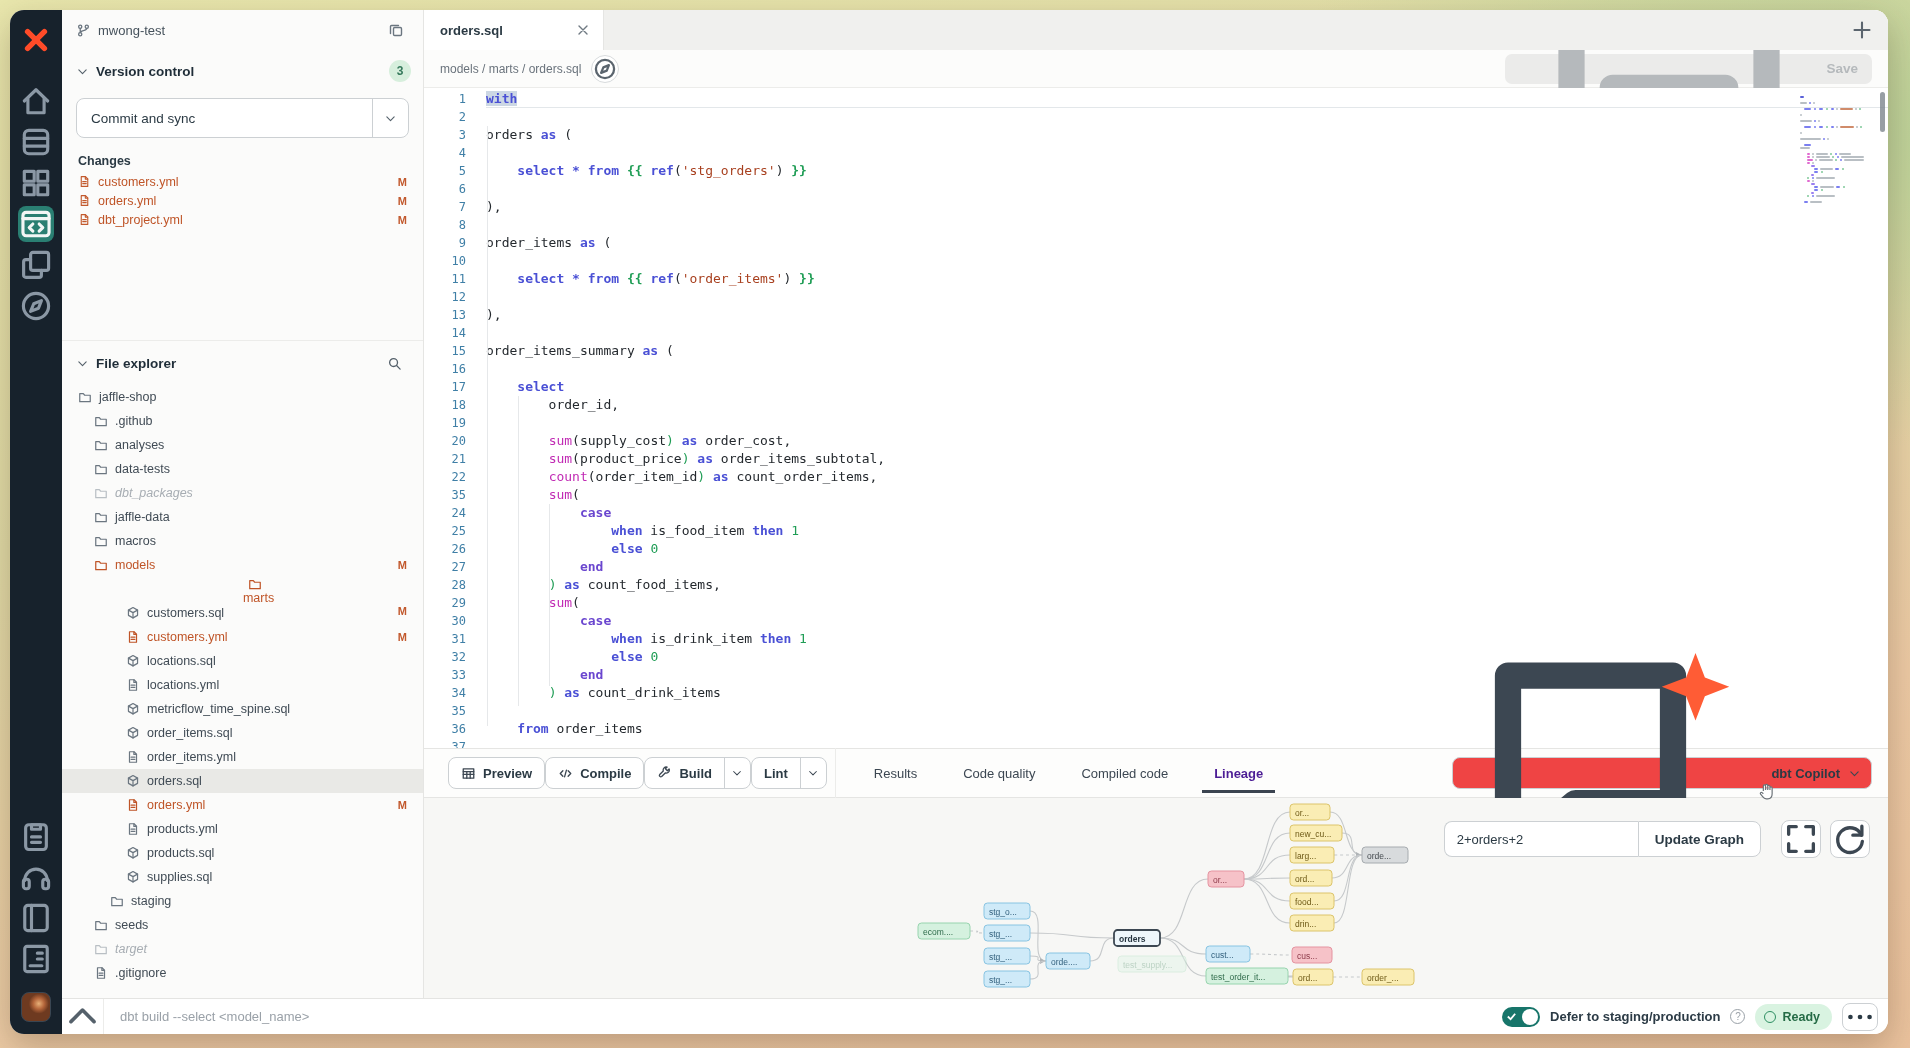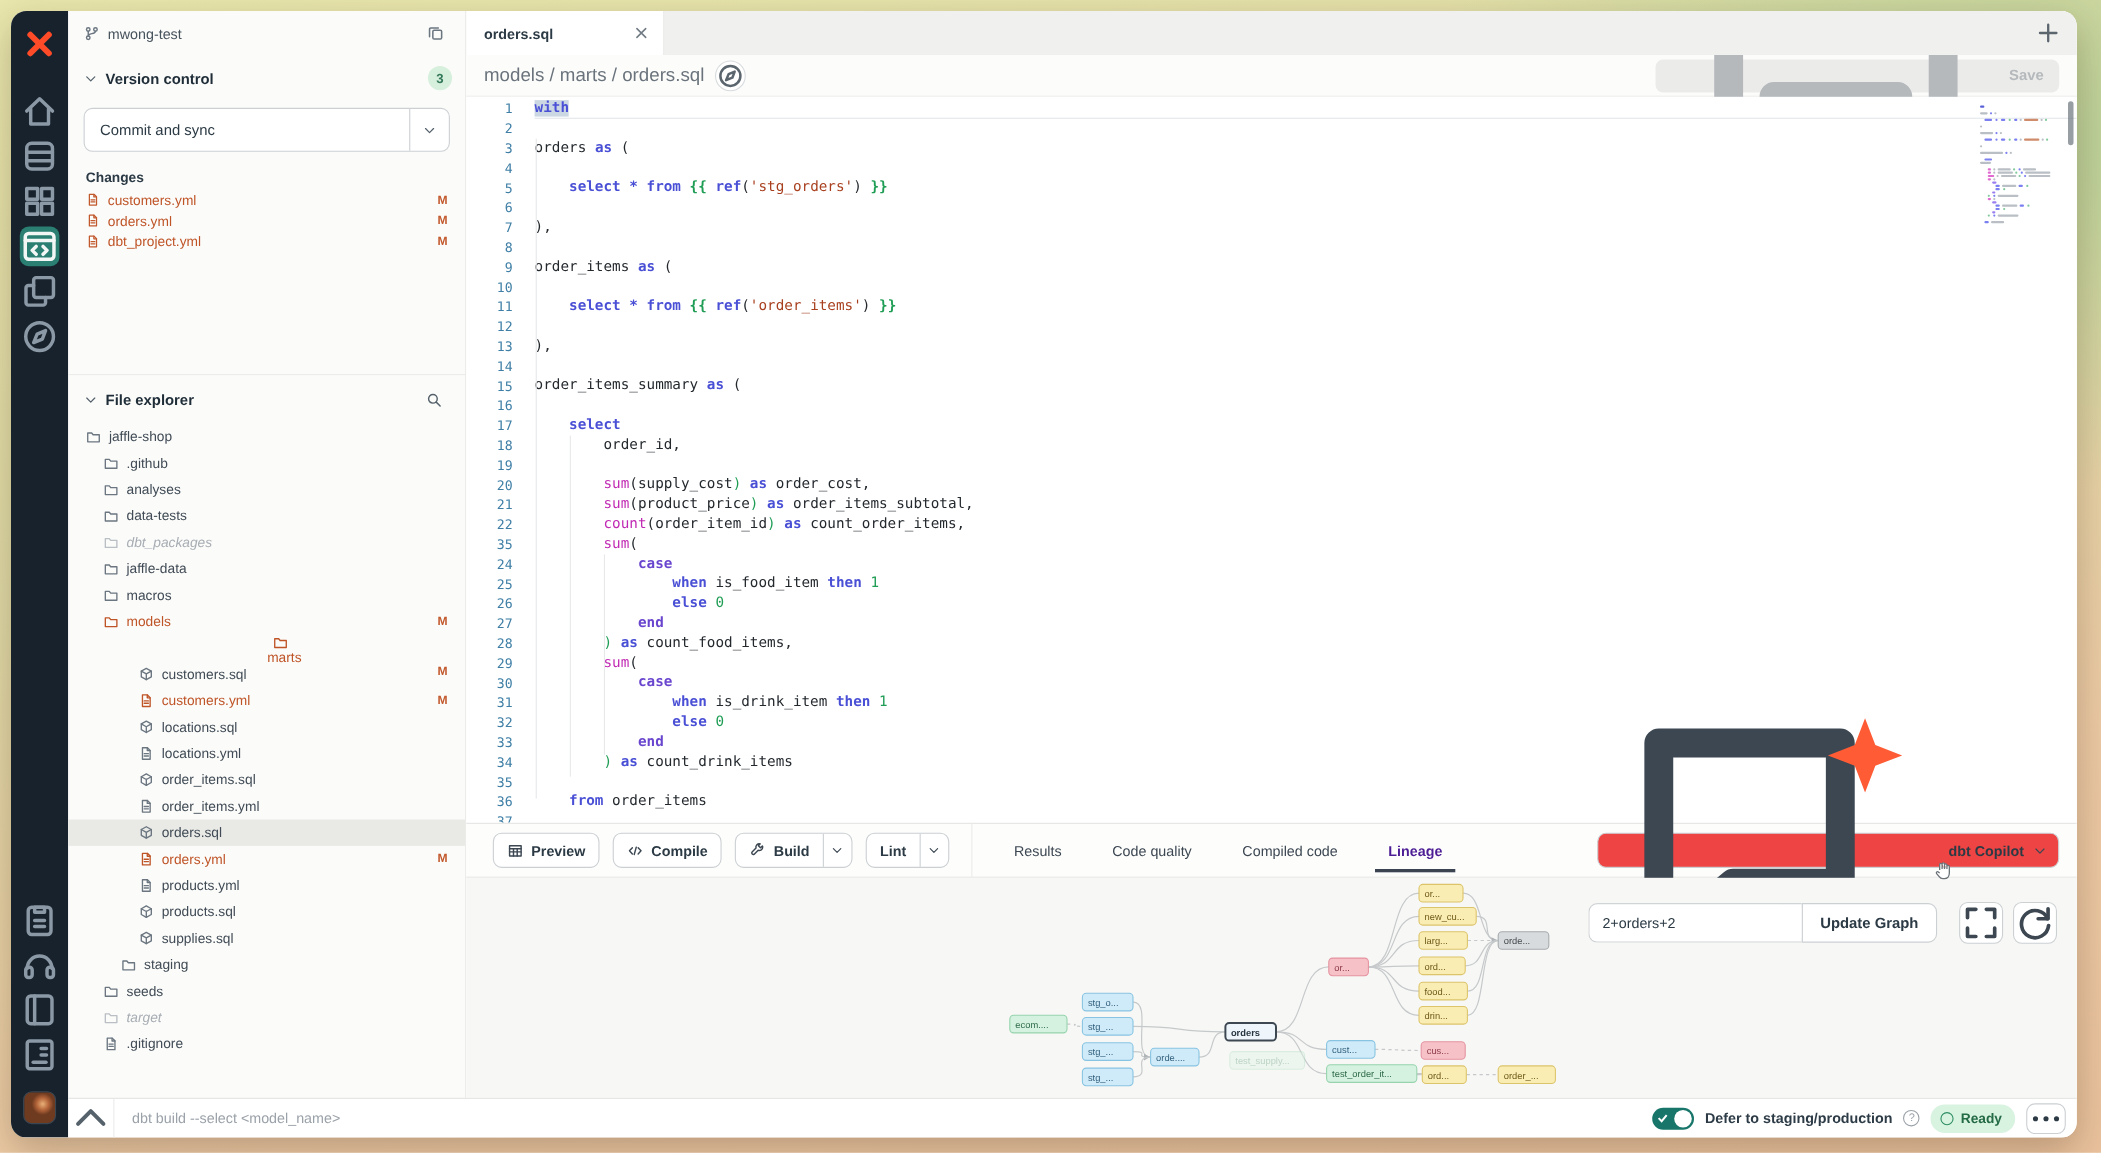--- a/index.html
+++ b/index.html
@@ -58,21 +58,21 @@
   .tree-row.muted .ic { color:#b9bfc4; }
   .tree-row.norm { color:#404b55; } .tree-row.norm .ic { color:#6b7680; }
 
   
   .editor { flex:1; display:flex; flex-direction:column; min-width:0; position:relative; background:#fff; }
   .tabbar { height:40px; background:#f0f0ee; display:flex; align-items:stretch; flex:0 0 40px; position:relative; }
   .tab { width:180px; background:#fff; border-right:1px solid #e5e5e3; display:flex; align-items:center; padding:0 12px 0 16px; font-size:13px; font-weight:700; color:#2b3a44; cursor:pointer; }
   .tab .close { margin-left:auto; width:16px; height:16px; color:#707a83; cursor:pointer; }
   .newtab { position:absolute; right:14px; top:8px; width:24px; height:24px; color:#5b656e; cursor:pointer; }
   .crumbrow { height:38px; flex:0 0 38px; background:#fcfcfb; border-bottom:1px solid #ececea; display:flex; align-items:center; padding:0 16px; }
-  .crumb { font-size:17px; color:#6a737c; }
+  .crumb { font-size:12px; color:#6a737c; }
   .crumb-btn { width:28px; height:28px; margin-left:10px; border:1px solid #d8dbdd; border-radius:50%; background:#fff; display:flex; align-items:center; justify-content:center; color:#5b656e; cursor:pointer; }
   .crumb-btn svg { width:15px; height:15px; }
   .save-btn { margin-left:auto; height:30px; padding:0 14px; border-radius:7px; background:#ebebea; color:#b5b9bc; font-size:13.5px; font-weight:700; display:flex; align-items:center; gap:7px; cursor:default; }
   .save-btn svg { width:15px; height:15px; }
 
   .codewrap { flex:1; position:relative; overflow:hidden; background:#fff; }
   .code { font-family:"DejaVu Sans Mono", monospace; font-size:13px; line-height:18px; padding-top:2px; }
   .crow { display:flex; height:18px; white-space:pre; }
   .crow .ln { width:62px; flex:0 0 62px; text-align:right; padding-right:20px; color:#3f7fa6; font-size:12px; }
   .crow.first .lc { border-bottom:1px solid #e3e7ea; flex:1; }
@@ -82,21 +82,21 @@
   .tok-j { color:#1f9d55; font-weight:600; } .tok-g { color:#1f9d55; }
   .tok-khl { color:#4a50d5; font-weight:600; background:#ccd7e4; }
   .guide { position:absolute; width:1px; background:#e6e8ea; }
   .minimap { position:absolute; top:8px; right:16px; width:72px; cursor:pointer; }
   .mrow { height:2px; margin-bottom:1px; display:flex; gap:2px; }
   .mrow i { display:block; height:2px; border-radius:1px; }
   .vscroll { position:absolute; top:4px; right:3px; width:5px; height:40px; background:#747d85; border-radius:3px; opacity:.75; cursor:pointer; }
 
   
   .toolbar { height:50px; flex:0 0 50px; background:#fdfdfc; border-top:1px solid #e5e5e3; border-bottom:1px solid #e5e5e3; display:flex; align-items:center; position:relative; padding-left:24px; }
-  .tbtn { height:32px; border:1px solid #ccd0d3; border-radius:8px; background:#fff; display:flex; align-items:stretch; margin-right:12px; font-size:13px; font-weight:700; color:#2b3a44; cursor:pointer; }
+  .tbtn { height:32px; border:1px solid #ccd0d3; border-radius:8px; background:#fff; display:flex; align-items:stretch; font-size:13px; font-weight:700; color:#2b3a44; cursor:pointer; }
   .tbtn .main { display:flex; align-items:center; padding:0 12px; gap:7px; }
   .tbtn svg { width:15px; height:15px; color:#3c4752; }
   .tbtn .chev { width:26px; border-left:1px solid #ccd0d3; display:flex; align-items:center; justify-content:center; color:#55616b; }
   .tb-div { width:1px; height:50px; background:#ececea; margin:0 0 0 8px; }
   .tabs2 { display:flex; align-items:stretch; height:40px; margin-left:36px; }
   .tab2 { display:flex; align-items:center; padding:0 2px; margin-right:42px; font-size:13px; color:#3c4752; cursor:pointer; position:relative; }
   .tab2.active { font-weight:700; color:#4c1d95; }
   .tab2.active::after { content:""; position:absolute; left:-10px; right:-10px; bottom:0; height:3px; background:#3b4450; }
   .copilot { position:absolute; right:16px; height:32px; border:1px solid #ccd0d3; border-radius:8px; background:#ef4444; display:flex; align-items:center; padding:0 10px; gap:8px; font-size:13px; font-weight:700; color:#2b3a44; cursor:pointer; }
   .copilot svg { width:16px; height:16px; color:#3c4752; }
@@ -417,20 +417,29 @@
               </div>
               <div class="tree-row norm" style="padding-left: 64px;">
                 <span class="ic">
                   <svg viewBox="0 0 16 16" fill="none" stroke="currentColor" stroke-width="1.4" stroke-linecap="round" stroke-linejoin="round" style="width:100%;height:100%;display:block;">
                     <path d="M4 2h5.2L12 4.8V14H4z"></path>
                     <path d="M9 2v3h3"></path>
                     <path d="M5.8 8.2h4.4M5.8 10.6h4.4"></path>
                   </svg>
                 </span>
                 <span>locations.yml</span>
+              </div>
+              <div class="tree-row norm" style="padding-left: 64px;">
+                <span class="ic">
+                  <svg viewBox="0 0 16 16" fill="none" stroke="currentColor" stroke-width="1.4" stroke-linecap="round" stroke-linejoin="round" style="width:100%;height:100%;display:block;">
+                    <path d="M8 1.8l5.2 2.9v6L8 13.6l-5.2-2.9v-6z"></path>
+                    <path d="M2.8 4.7L8 7.6l5.2-2.9M8 7.6v6"></path>
+                  </svg>
+                </span>
+                <span>metricflow_time_spine.sql</span>
               </div>
               <div class="tree-row norm" style="padding-left: 64px;">
                 <span class="ic">
                   <svg viewBox="0 0 16 16" fill="none" stroke="currentColor" stroke-width="1.4" stroke-linecap="round" stroke-linejoin="round" style="width:100%;height:100%;display:block;">
                     <path d="M8 1.8l5.2 2.9v6L8 13.6l-5.2-2.9v-6z"></path>
                     <path d="M2.8 4.7L8 7.6l5.2-2.9M8 7.6v6"></path>
                   </svg>
                 </span>
                 <span>order_items.sql</span>
               </div>

